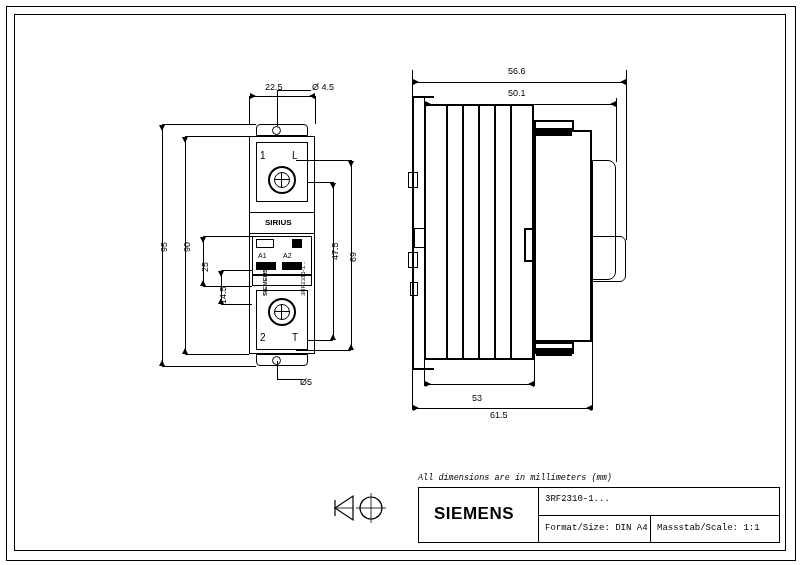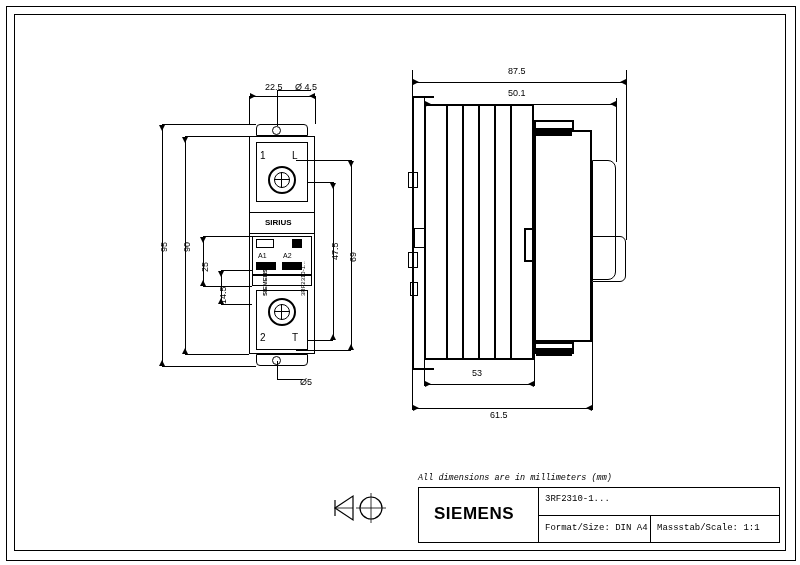--- a/index.html
+++ b/index.html
@@ -84,21 +84,21 @@
 
     <div class="ln h" style="left:249px;top:96px;width:66px;"></div>
     <div class="ln v" style="left:249px;top:96px;height:28px;"></div>
     <div class="ln v" style="left:315px;top:96px;height:28px;"></div>
     <div class="arrowR" style="left:250px;top:93px;"></div>
     <div class="arrowL" style="left:309px;top:93px;"></div>
     <div class="dim" style="left:265px;top:82px;">22.5</div>
 
     <div class="ln v" style="left:277px;top:90px;height:36px;"></div>
     <div class="ln h" style="left:277px;top:90px;width:34px;"></div>
-    <div class="dim" style="left:295px;top:82px;">Ø 4.5</div>
+    <div class="dim" style="left:312px;top:82px;">Ø 4.5</div>
 
     <div class="ln v" style="left:277px;top:361px;height:18px;"></div>
     <div class="ln h" style="left:277px;top:379px;width:26px;"></div>
     <div class="dim" style="left:300px;top:377px;">Ø5</div>
 
     <div class="ln v" style="left:162px;top:124px;height:242px;"></div>
     <div class="ln h" style="left:162px;top:124px;width:94px;"></div>
     <div class="ln h" style="left:162px;top:366px;width:94px;"></div>
     <div class="arrowD" style="left:159px;top:125px;"></div>
     <div class="arrowU" style="left:159px;top:360px;"></div>
@@ -166,35 +166,35 @@
     <div class="box" style="left:592px;top:236px;width:34px;height:46px;border-radius:0 6px 6px 0;"></div>
 
     <div class="box2" style="left:524px;top:228px;width:12px;height:34px;"></div>
     <div class="box" style="left:414px;top:228px;width:12px;height:20px;"></div>
 
     <div class="ln h" style="left:412px;top:82px;width:214px;"></div>
     <div class="ln v" style="left:412px;top:70px;height:26px;"></div>
     <div class="ln v" style="left:626px;top:70px;height:170px;"></div>
     <div class="arrowR" style="left:413px;top:79px;"></div>
     <div class="arrowL" style="left:620px;top:79px;"></div>
-    <div class="dim" style="left:508px;top:66px;">87.5</div>
+    <div class="dim" style="left:508px;top:66px;">56.6</div>
 
     <div class="ln h" style="left:424px;top:104px;width:192px;"></div>
     <div class="ln v" style="left:424px;top:96px;height:10px;"></div>
     <div class="ln v" style="left:616px;top:98px;height:64px;"></div>
     <div class="arrowR" style="left:425px;top:101px;"></div>
     <div class="arrowL" style="left:610px;top:101px;"></div>
     <div class="dim" style="left:508px;top:88px;">50.1</div>
 
     <div class="ln h" style="left:424px;top:384px;width:110px;"></div>
     <div class="ln v" style="left:424px;top:360px;height:26px;"></div>
     <div class="ln v" style="left:534px;top:352px;height:34px;"></div>
     <div class="arrowR" style="left:425px;top:381px;"></div>
     <div class="arrowL" style="left:528px;top:381px;"></div>
-    <div class="dim" style="left:472px;top:368px;">53</div>
+    <div class="dim" style="left:472px;top:393px;">53</div>
 
     <div class="ln h" style="left:412px;top:408px;width:180px;"></div>
     <div class="ln v" style="left:412px;top:370px;height:40px;"></div>
     <div class="ln v" style="left:592px;top:282px;height:128px;"></div>
     <div class="arrowR" style="left:413px;top:405px;"></div>
     <div class="arrowL" style="left:586px;top:405px;"></div>
     <div class="dim" style="left:490px;top:410px;">61.5</div>
   </div>
 
   <div class="note" style="left:418px;top:473px;font-style:italic;">All dimensions are in millimeters (mm)</div>

